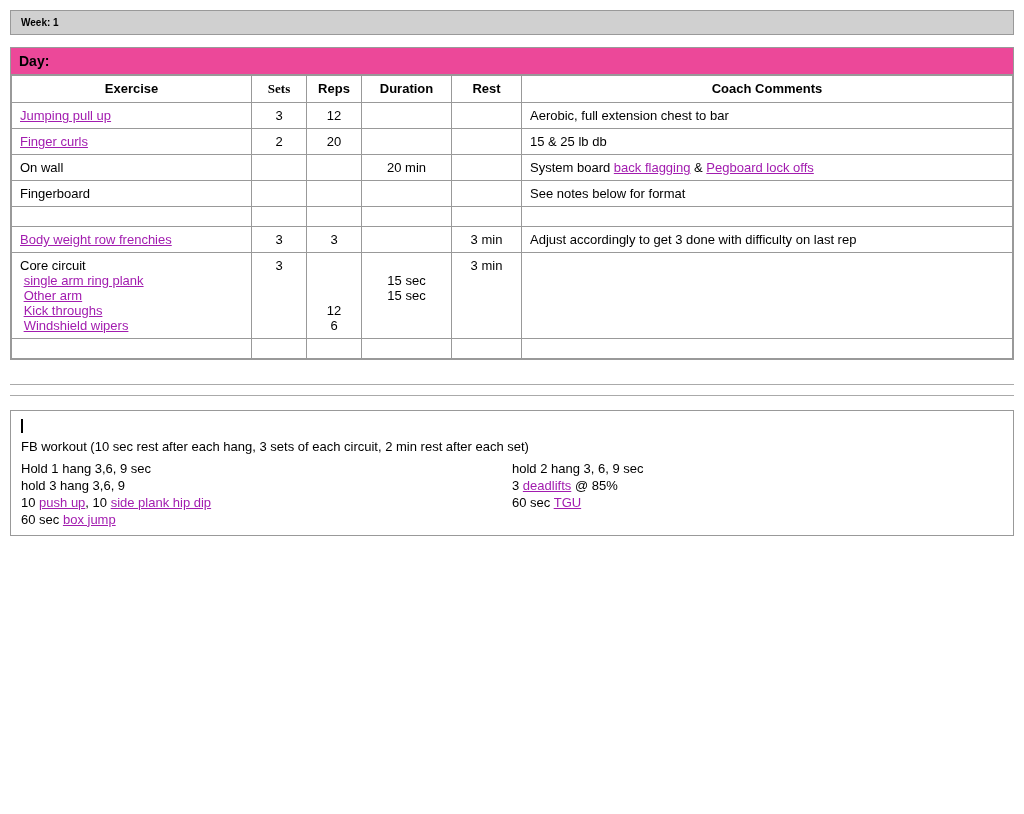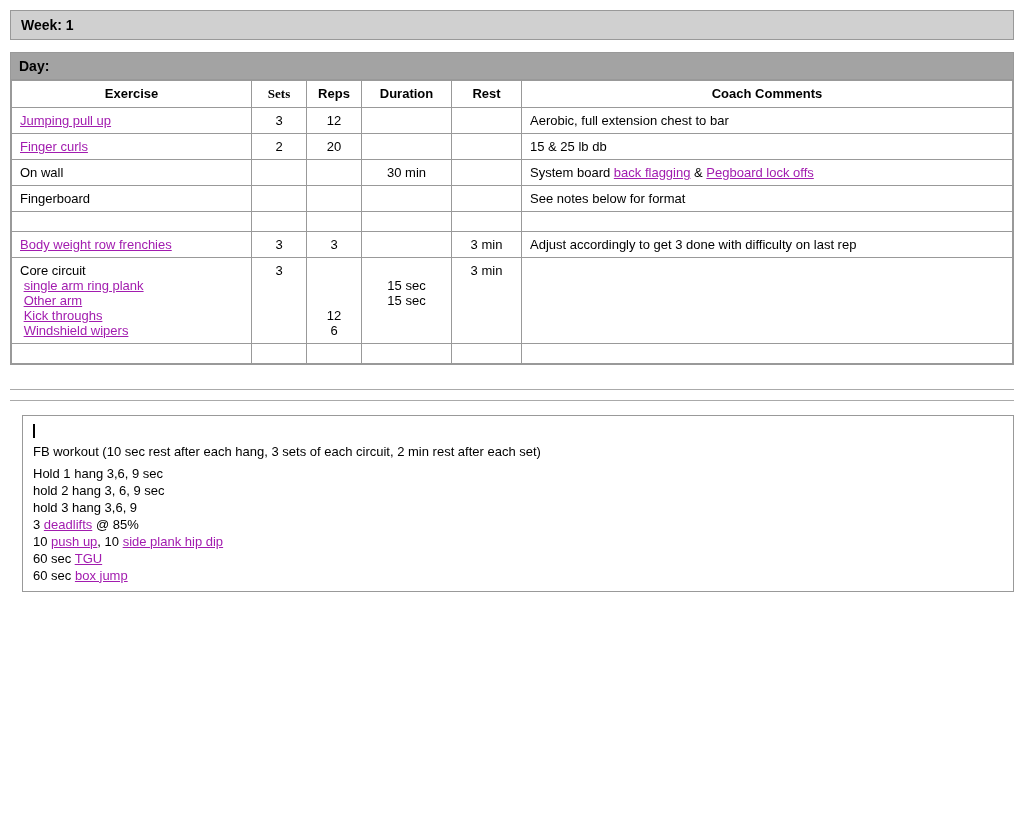--- a/index.html
+++ b/index.html
@@ -10,31 +10,31 @@
       color: #000;
       padding: 10px;
       width: 1024px;
     }
 
     .week-header {
       background: #d0d0d0;
       border: 1px solid #999;
       padding: 6px 10px;
       font-weight: bold;
-      font-size: 14px;
+      font-size: 10px;
       margin-bottom: 12px;
     }
 
     .day-section {
       border: 1px solid #999;
       margin-bottom: 18px;
     }
 
     .day-header {
-      background: #a3a3a3;
+      background: #ec4899;
       border-bottom: 1px solid #999;
       padding: 5px 8px;
       font-weight: bold;
       font-size: 14px;
     }
 
     table {
       width: 100%;
       border-collapse: collapse;
     }
@@ -77,21 +77,20 @@
 
     .divider2 {
       border-bottom: 1px solid #aaa;
       margin-bottom: 14px;
     }
 
     .notes-section {
       border: 1px solid #999;
       padding: 8px 10px;
       margin-top: 6px;
-      margin-left: 12px;
     }
 
     .cursor-line {
       border-left: 2px solid #000;
       display: inline-block;
       height: 14px;
       margin-bottom: 4px;
       vertical-align: middle;
     }
 
@@ -147,21 +146,21 @@
         <td class="td-center">20</td>
         <td class="td-center"></td>
         <td class="td-center"></td>
         <td>15 &amp; 25 lb db</td>
       </tr>
 
       <tr>
         <td>On wall</td>
         <td class="td-center"></td>
         <td class="td-center"></td>
-        <td class="td-center">30 min</td>
+        <td class="td-center">20 min</td>
         <td class="td-center"></td>
         <td>System board <a href="#">back flagging</a> &amp; <a href="#">Pegboard lock offs</a></td>
       </tr>
 
       <tr>
         <td>Fingerboard</td>
         <td class="td-center"></td>
         <td class="td-center"></td>
         <td class="td-center"></td>
         <td class="td-center"></td>
@@ -222,21 +221,21 @@
 <div class="divider-area"></div>
 <div class="divider2"></div>
 
 <div class="notes-section">
   <div>
     <span class="cursor-line"></span>
   </div>
   <div class="notes-line">
     FB workout (10 sec rest after each hang, 3 sets of each circuit, 2 min rest after each set)
   </div>
-  <div style="display: grid; grid-template-columns: 1fr; gap: 2px 0; margin-top: 2px;">
+  <div style="display: grid; grid-template-columns: 1fr 1fr; gap: 2px 0; margin-top: 2px;">
     <div>Hold 1 hang 3,6, 9 sec</div>
     <div>hold 2 hang 3, 6, 9 sec</div>
     <div>hold 3 hang 3,6, 9</div>
 
     <div>3 <a href="#">deadlifts</a> @ 85%</div>
     <div>10 <a href="#">push up</a>, 10 <a href="#">side plank hip dip</a>&nbsp;</div>
 
     <div>60 sec <a href="#">TGU</a></div>
     <div>60 sec <a href="#">box jump</a></div>
   </div>

